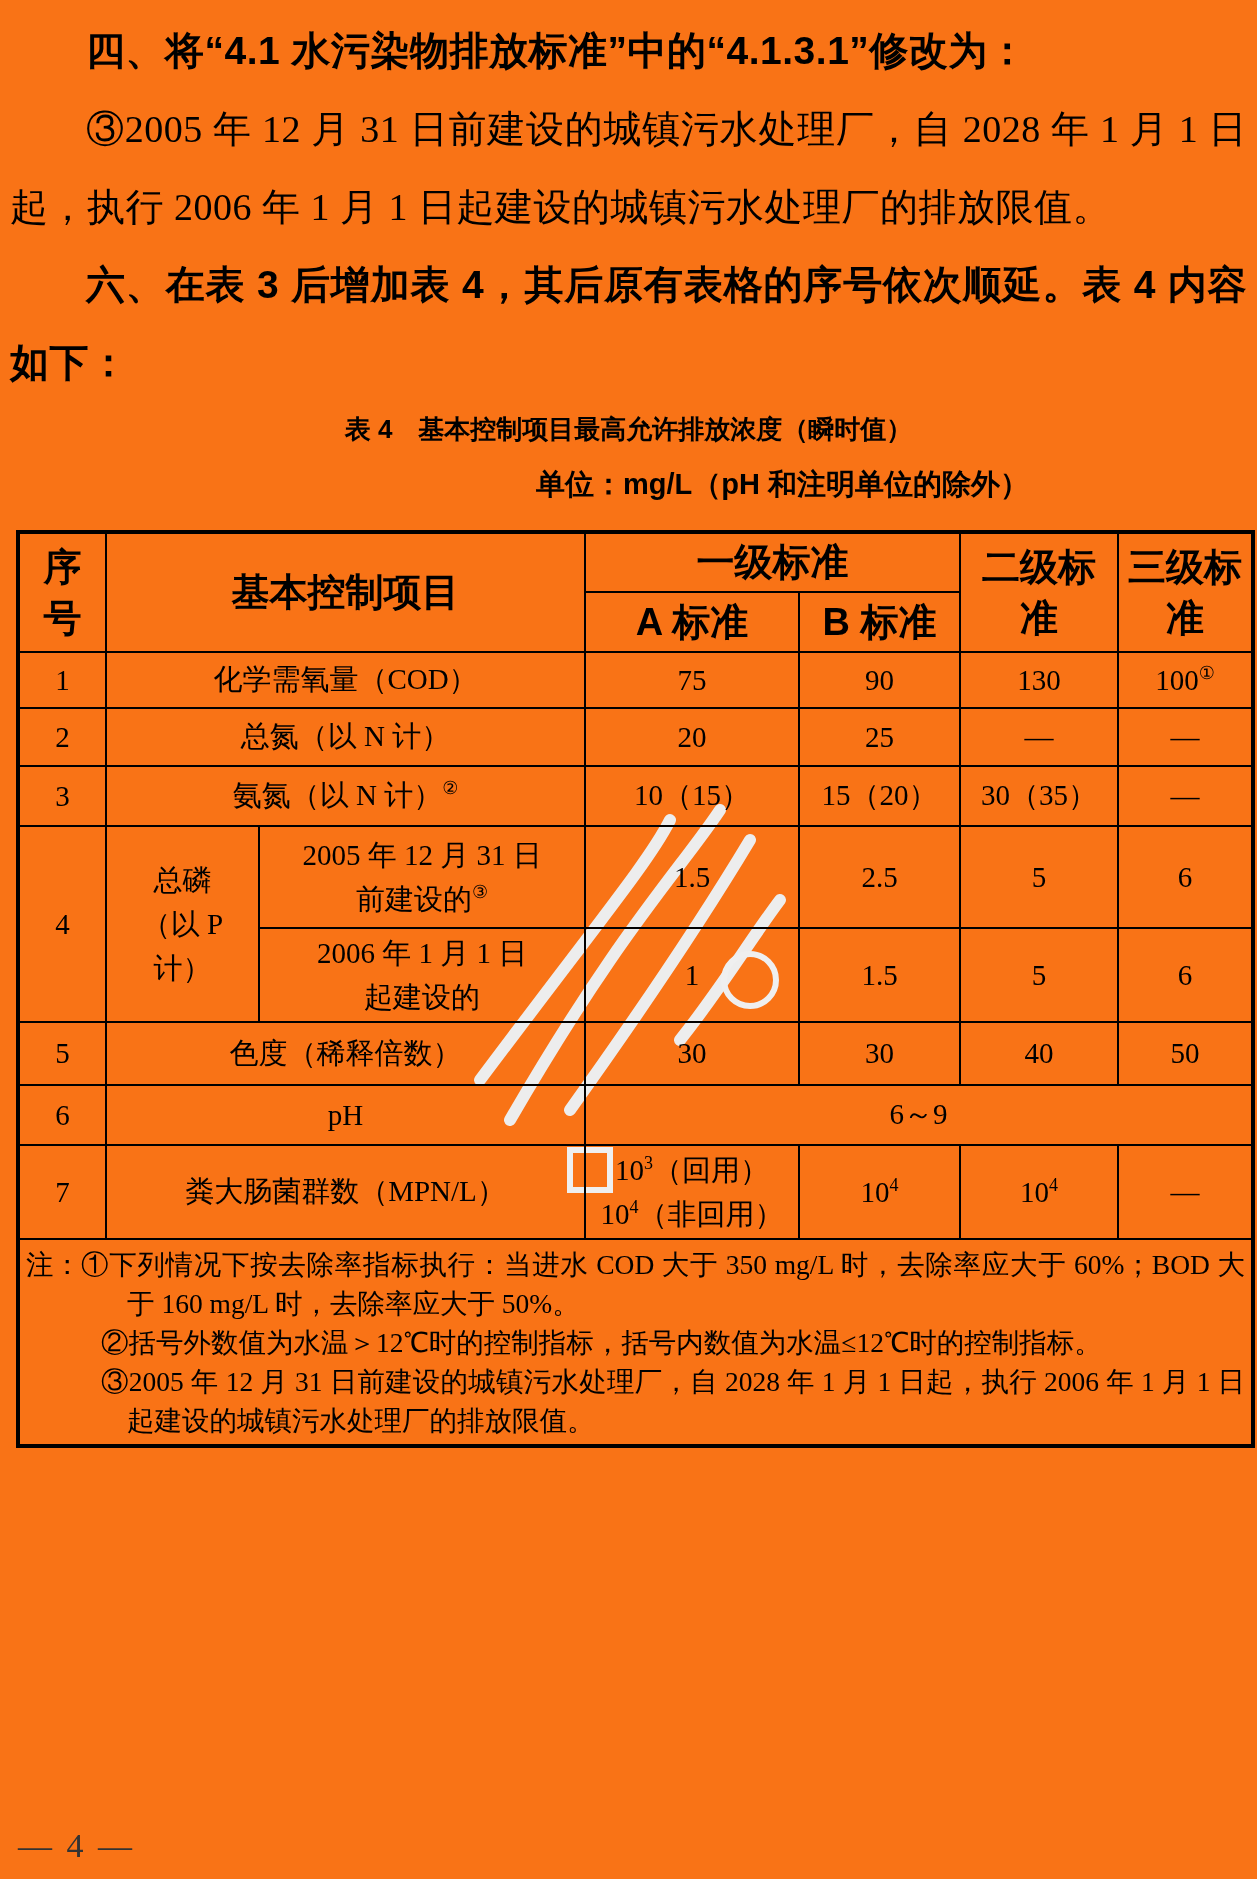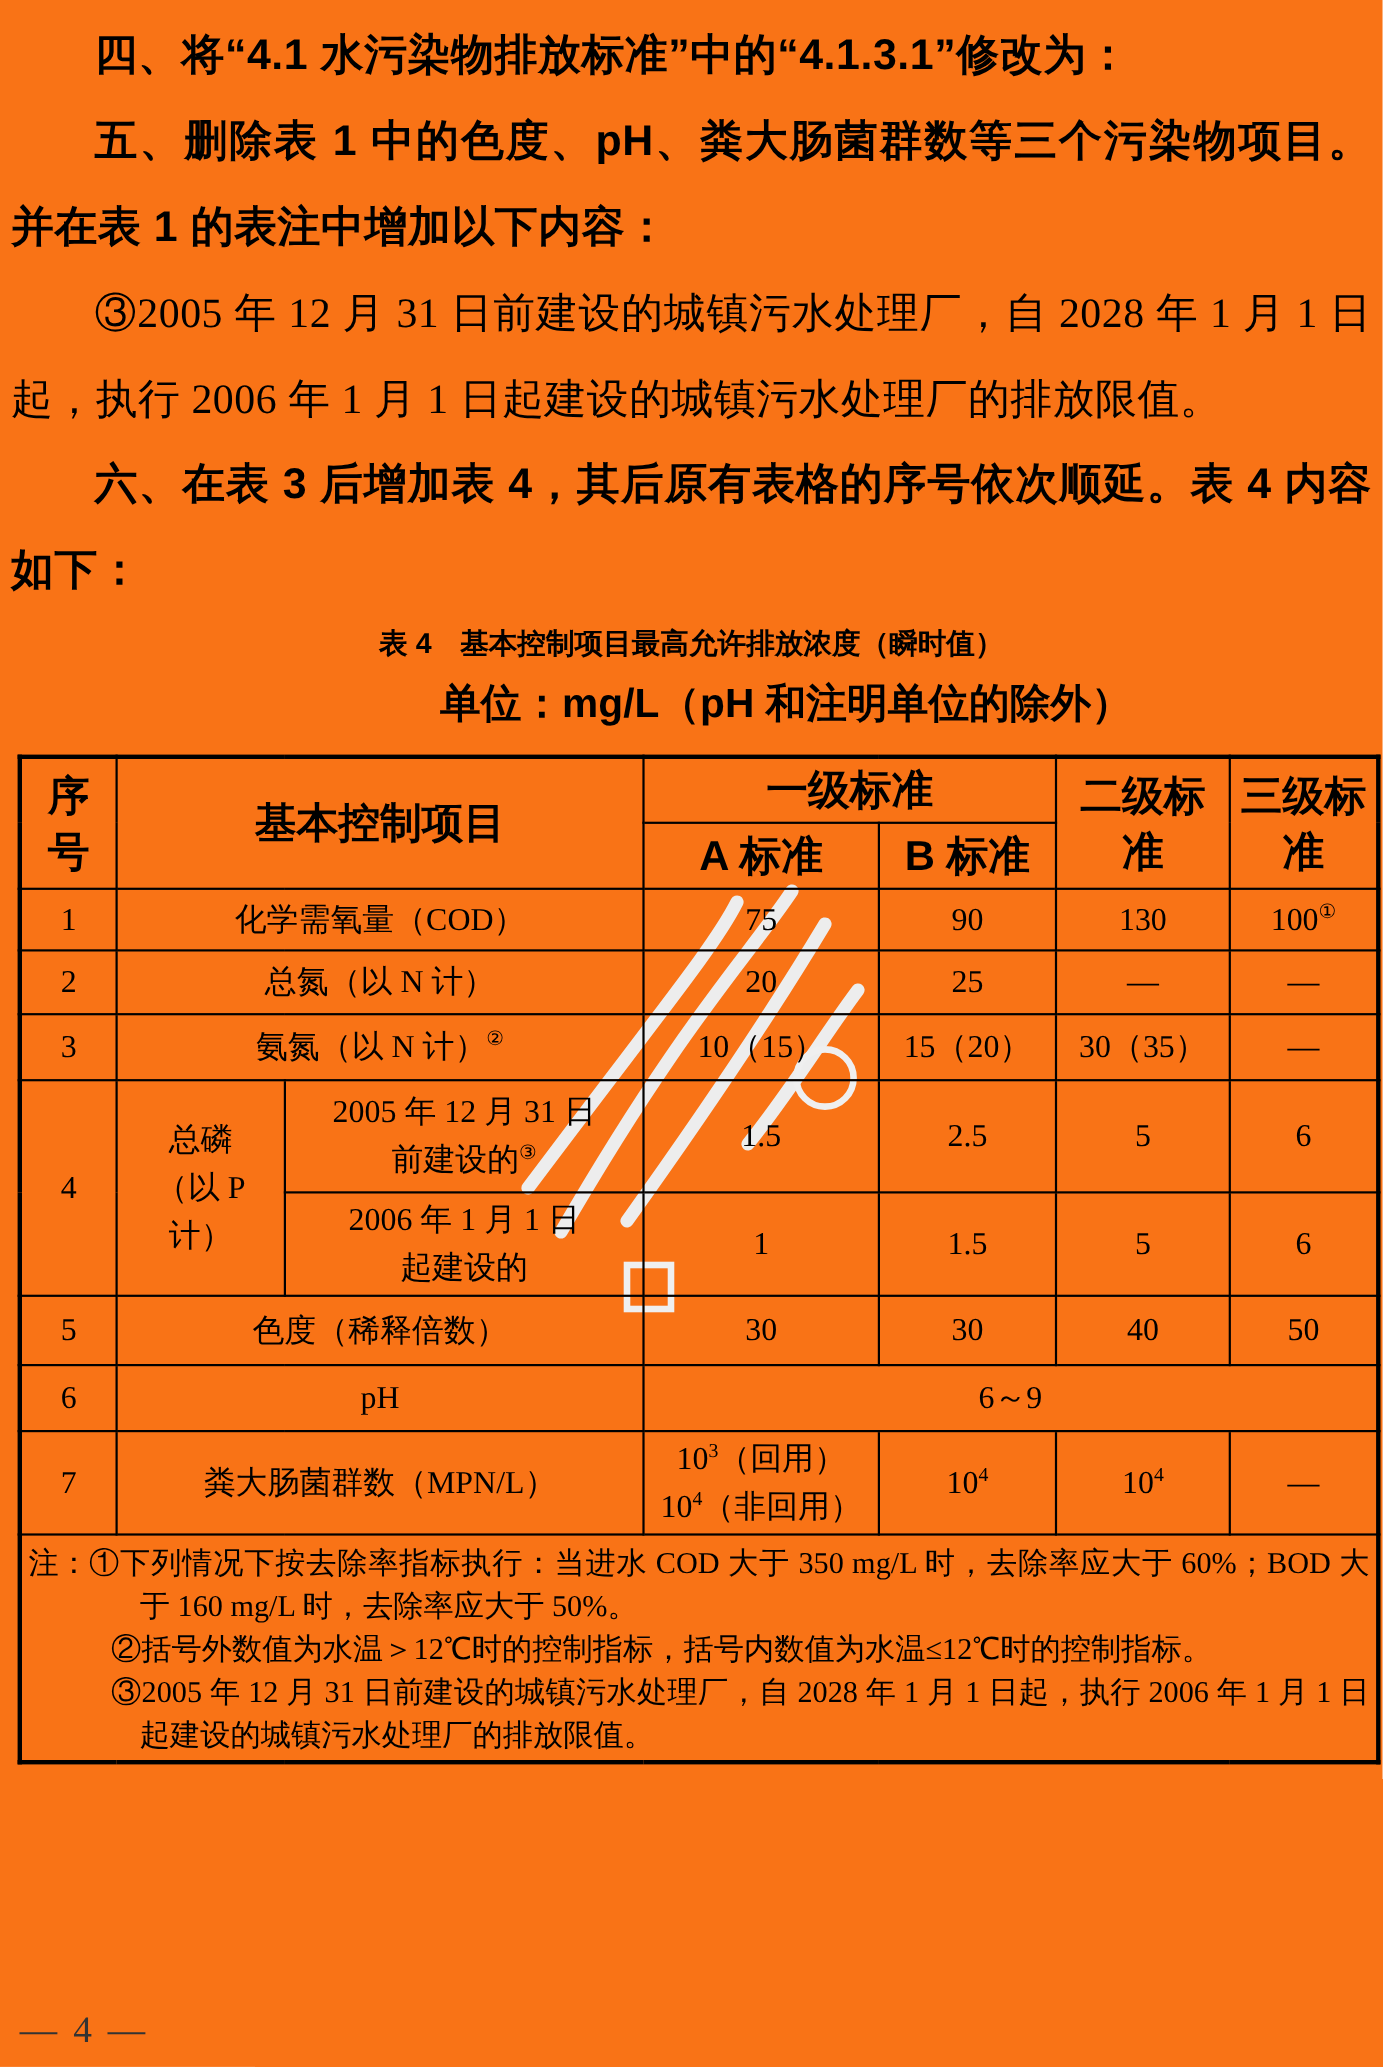--- a/index.html
+++ b/index.html
@@ -41,21 +41,21 @@
     font-weight:700;
     font-size:26px;
     line-height:46px;
   }
   .tbl-unit {
     margin-top:12px;
     text-align:right;
     padding-right:218px;
     font-family:"Liberation Sans","DejaVu Sans",sans-serif;
     font-weight:700;
-    font-size:37px;
+    font-size:29px;
     line-height:40px;
   }
 
   table.t4 {
     border-collapse:collapse;
     table-layout:fixed;
     width:1235px;
     margin:26px 0 0 6px;
     border:4px solid #000;
   }
@@ -131,21 +131,20 @@
     </g>
     <g fill="none" stroke="#efefef" stroke-width="6">
       <circle cx="330" cy="200" r="26"></circle>
       <rect x="150" y="370" width="40" height="40"></rect>
     </g>
   </svg>
 
   <div class="content">
 
     <p class="para bold">四、将“4.1 水污染物排放标准”中的“4.1.3.1”修改为：</p>
-    <p class="para bold">五、删除表 1 中的色度、pH、粪大肠菌群数等三个污染物项目。并在表 1 的表注中增加以下内容：</p>
     <p class="para">③2005 年 12 月 31 日前建设的城镇污水处理厂，自 2028 年 1 月 1 日起，执行 2006 年 1 月 1 日起建设的城镇污水处理厂的排放限值。</p>
     <p class="para bold">六、在表 3 后增加表 4，其后原有表格的序号依次顺延。表 4 内容如下：</p>
 
     <div class="tbl-title">表 4　基本控制项目最高允许排放浓度（瞬时值）</div>
     <div class="tbl-unit">单位：mg/L（pH 和注明单位的除外）</div>
 
     <table class="t4">
       <colgroup>
         <col style="width:88px">
           <col style="width:153px">

